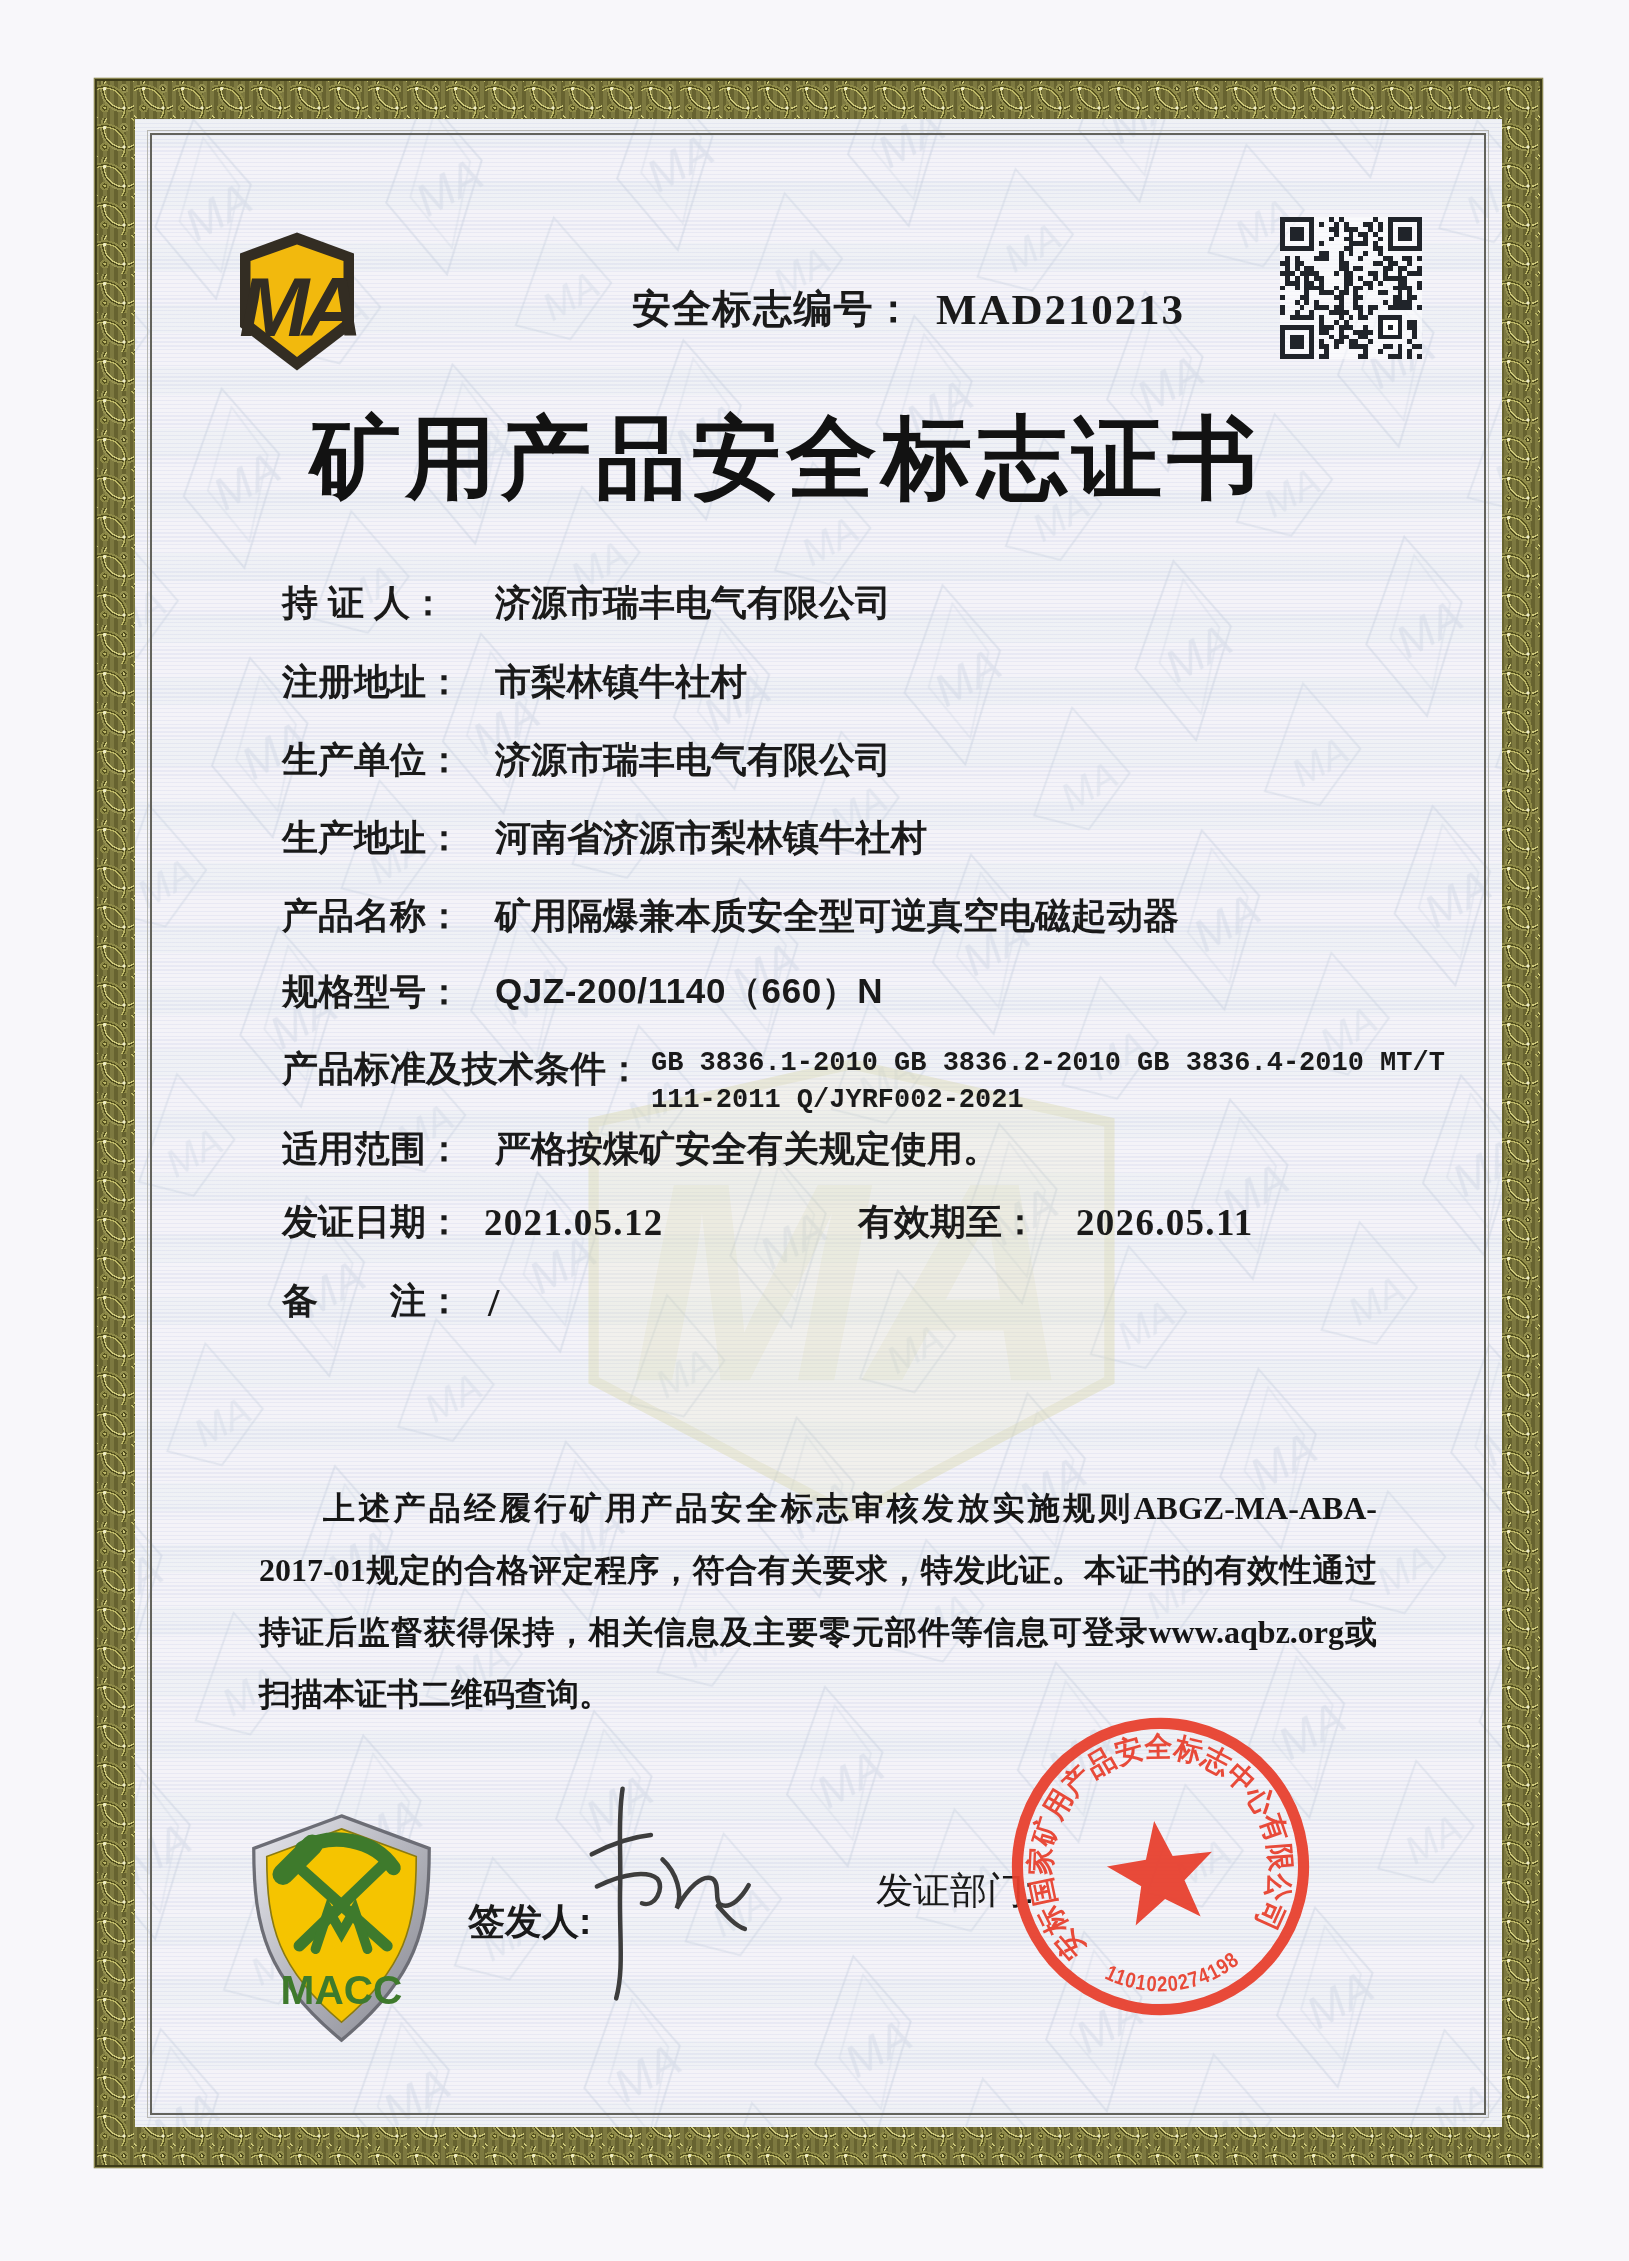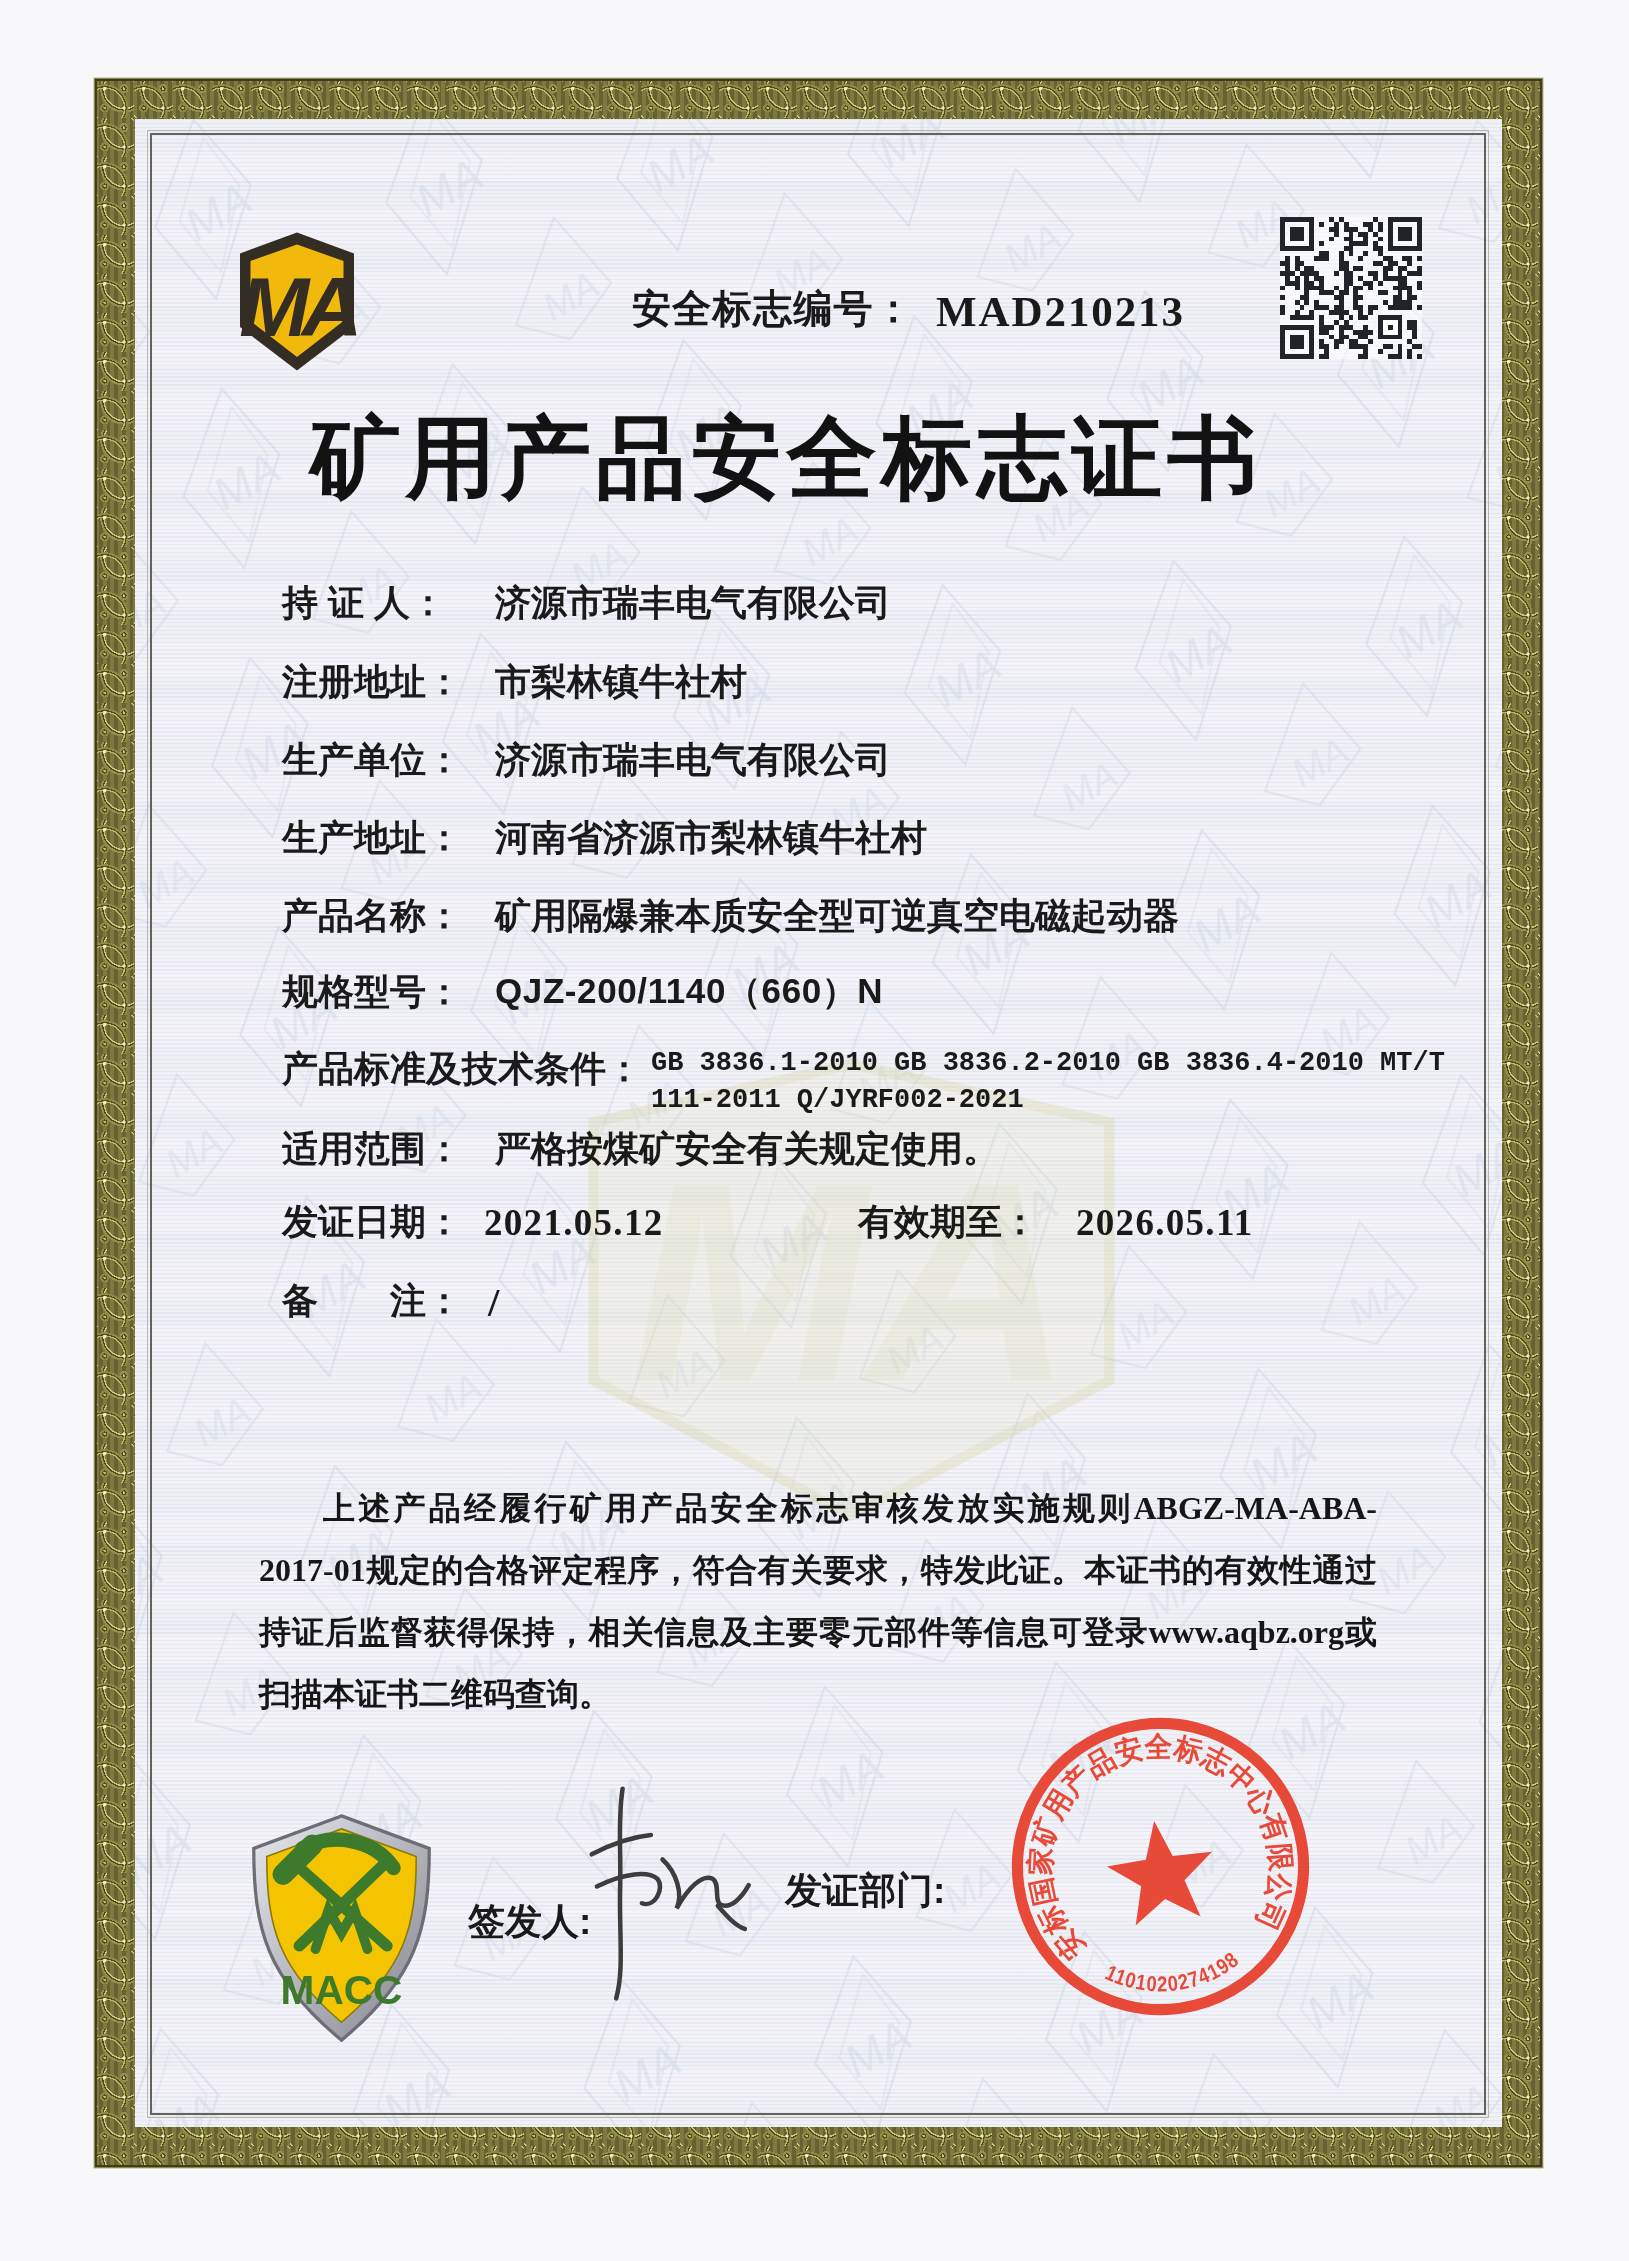--- a/index.html
+++ b/index.html
@@ -21,21 +21,21 @@
     background-color:#f4f3f8;
     background-image:
       repeating-linear-gradient(180deg, rgba(167,175,220,.15) 0 1.3px, rgba(0,0,0,0) 1.3px 3.9px),
       repeating-linear-gradient(180deg, rgba(150,205,195,.05) 0 28px, rgba(0,0,0,0) 28px 62px);}
   .wm-layer{position:absolute;left:135px;top:119px;width:1367px;height:2008px;opacity:.55;}
   .frame{position:absolute;left:150px;top:133px;width:1332px;height:1978px;
     border:2.6px solid #63635c;outline:1.3px solid #b7b7b2;outline-offset:2.6px;}
   .ghost-ma{position:absolute;left:529px;top:1045px;width:645px;height:490px;opacity:.38;}
 
   .ma-badge{position:absolute;left:222px;top:231px;width:150px;height:141px;}
-  .cert-line{position:absolute;left:632px;top:282px;display:flex;align-items:flex-end;gap:22px;white-space:nowrap;}
+  .cert-line{position:absolute;left:632px;top:282px;display:flex;align-items:center;gap:22px;white-space:nowrap;}
   .cert-label{font-size:39px;font-weight:bold;letter-spacing:1.3px;}
   .cert-value{font-size:43px;font-family:"Liberation Serif",serif;letter-spacing:1.9px;font-weight:600;}
   .qr-box{position:absolute;left:1280px;top:217px;width:142px;height:142px;}
 
   .title{position:absolute;left:0;top:398px;width:1573px;text-align:center;
     font-family:"Liberation Serif",serif;font-weight:900;font-size:90px;letter-spacing:5.2px;color:#121212;}
 
   .f-row{position:absolute;left:282px;width:1212px;display:flex;align-items:flex-start;}
   .f-label{flex:0 0 213px;font-size:36px;font-weight:bold;white-space:nowrap;}
   .f-value{font-size:36px;font-weight:600;font-family:"Liberation Serif",serif;}
@@ -48,21 +48,21 @@
   .d-label{font-size:36px;font-weight:bold;}
   .d-value{font-size:37px;font-weight:600;font-family:"Liberation Serif",serif;letter-spacing:1.3px;}
 
   .statement{position:absolute;left:259px;top:1477px;width:1118px;
     font-family:"Liberation Serif",serif;font-size:32px;line-height:62px;font-weight:600;
     text-align:justify;text-indent:64px;color:#161616;}
 
   .macc-shield{position:absolute;left:244px;top:1812px;width:195px;height:232px;}
   .signer-label{position:absolute;left:468px;top:1897px;font-size:37px;font-weight:bold;white-space:nowrap;text-align:center;}
   .signature{position:absolute;left:566px;top:1777px;width:193px;height:237px;}
-  .issuer-label{position:absolute;left:785px;top:1866px;font-size:37px;font-weight:bold;white-space:nowrap;}
+  .issuer-label{position:absolute;left:876px;top:1866px;font-size:37px;font-weight:normal;white-space:nowrap;}
   .stamp{position:absolute;left:1003px;top:1709px;width:315px;height:315px;transform:rotate(-8deg);opacity:.94;}
 </style>
 </head>
 <body>
 
 <div class="page">
 
   <div class="border-band"></div>
   <div class="paper-inner"></div>
 

